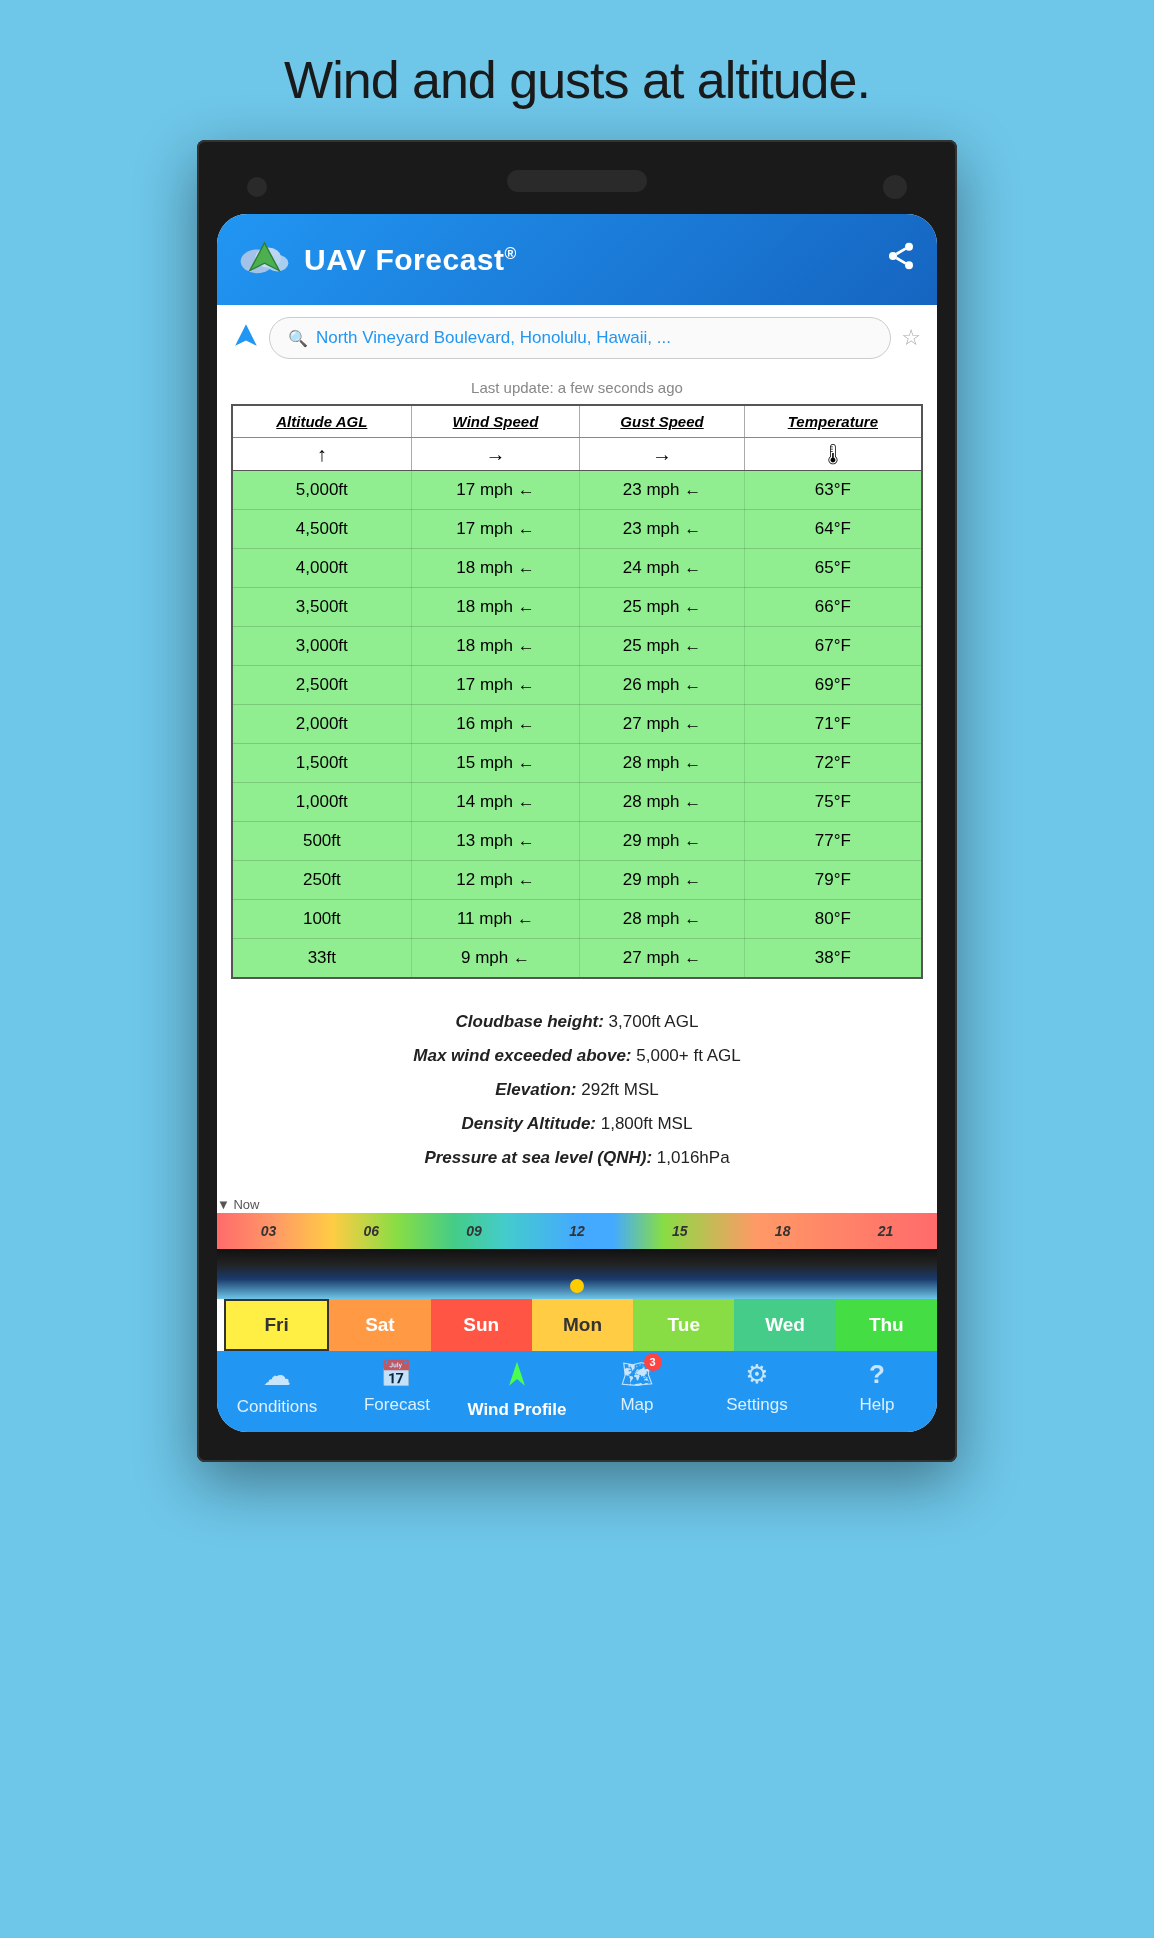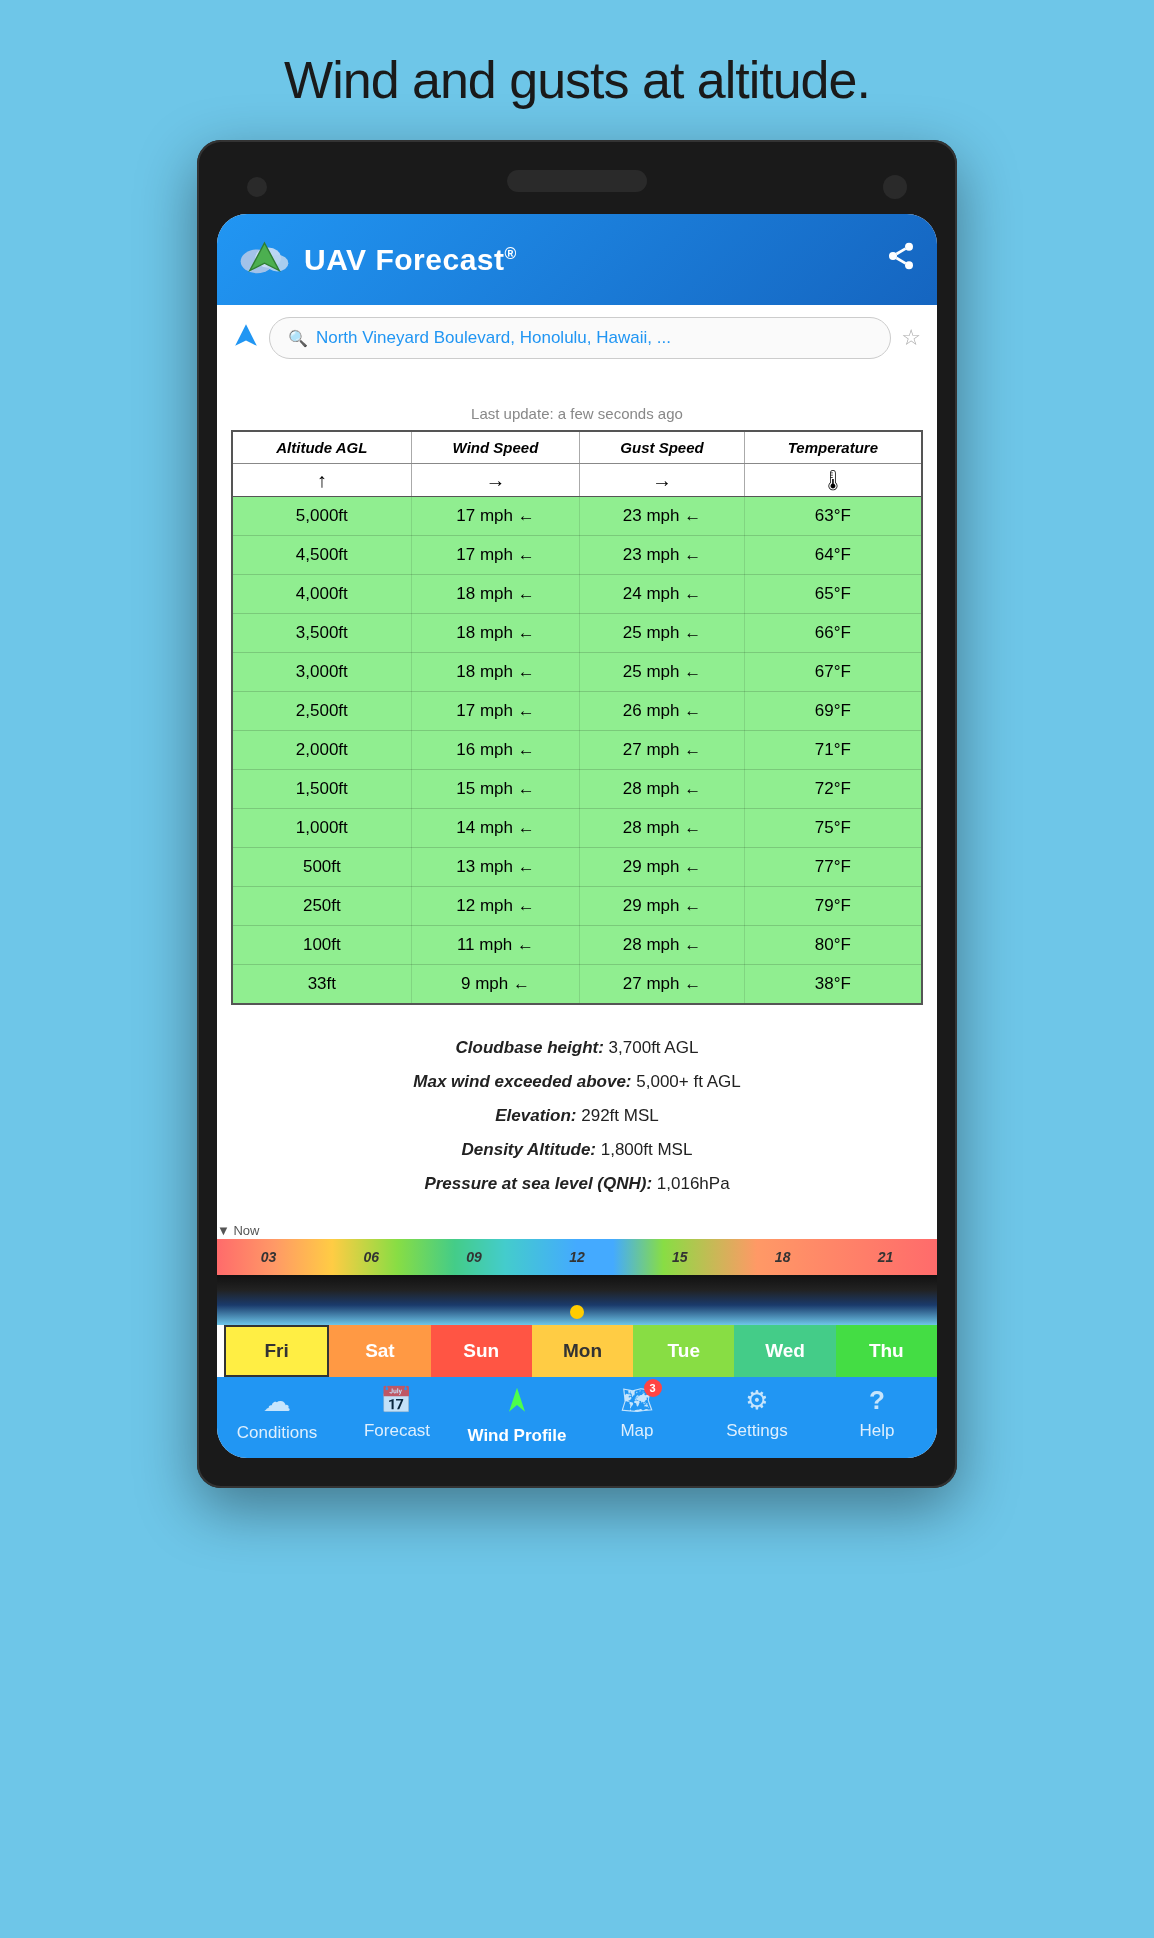--- a/index.html
+++ b/index.html
@@ -19,21 +19,21 @@
       color: #1a1a1a;
       text-align: center;
       margin: 50px 0 30px;
       letter-spacing: -1px;
     }
 
     
     .phone-frame {
       width: 760px;
       background: #1a1a1a;
-      border-radius: 24px;
+      border-radius: 8px;
       padding: 30px 20px;
       box-shadow: 0 20px 60px rgba(0,0,0,0.4), inset 0 0 0 2px #333;
       position: relative;
     }
 
     .phone-notch-area {
       display: flex;
       justify-content: space-between;
       align-items: center;
       padding: 0 30px 15px;
@@ -144,21 +144,20 @@
       font-size: 22px;
     }
 
     
     .last-update {
       text-align: center;
       color: #888;
       font-size: 15px;
       padding: 8px;
       background: white;
-      margin-top: 26px;
     }
 
     
     .data-table-container {
       padding: 0 14px 10px;
       background: white;
     }
 
     table {
       width: 100%;
@@ -181,20 +180,21 @@
 
     .col-header {
       font-style: italic;
       font-size: 15px;
       font-weight: 600;
       text-align: center;
       padding: 7px 4px;
       background: white;
       border-bottom: 1.5px solid #888;
       border-right: 1px solid #aaa;
+      text-decoration: underline;
     }
 
     .col-header:last-child { border-right: none; }
 
     .dir-row td {
       text-align: center;
       font-size: 20px;
       padding: 4px;
       background: white;
       border-bottom: 1.5px solid #555;

